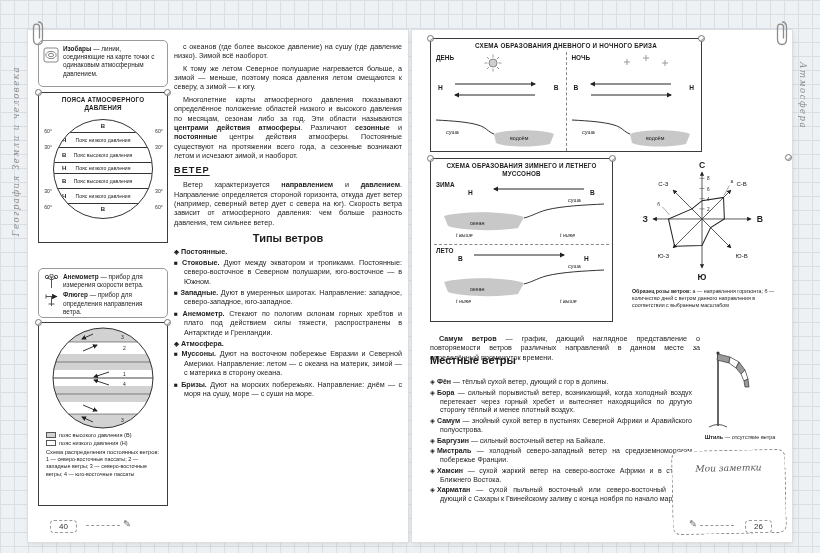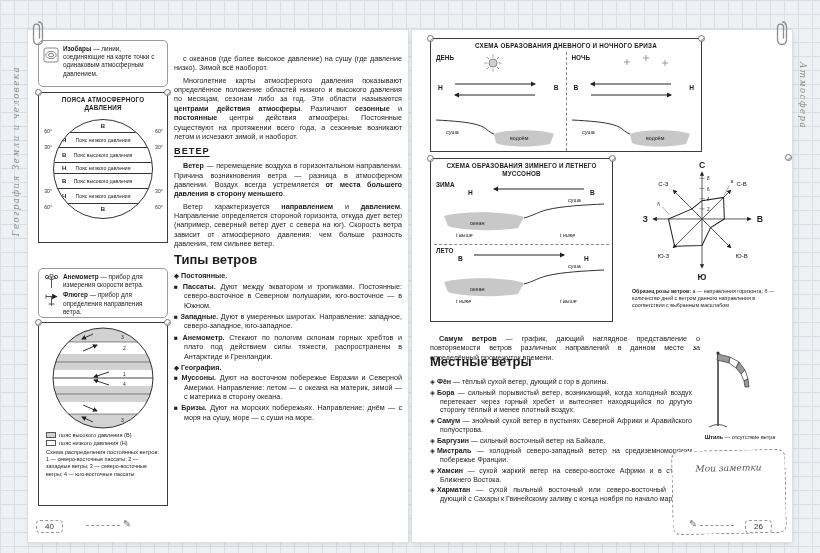--- a/index.html
+++ b/index.html
@@ -50,24 +50,24 @@
   .lat.y0{top:15px}.lat.y1{top:31px}.lat.y2{top:75px}.lat.y3{top:91px}
 
   .windscheme{left:10px;top:292px;width:130px;height:184px}
   .windscheme svg.wc{display:block;margin:3px auto 1px}
   .legendrow{display:flex;align-items:center;gap:3px;padding:0 7px;font-size:5.6px;margin-top:2px}
   .swatch{width:10px;height:6px;border:1px solid #555;flex:none}
   .swatch.high{background:#d2d2d2}.swatch.low{background:#fff}
   .wcap{font-size:5.7px;padding:3px 7px 0}
   .wnums{font-size:5.4px;line-height:1.35;padding:1px 7px 0}
 
-  .maincol{position:absolute;left:146px;top:24px;width:228px;font-size:7.2px;line-height:1.3;text-align:justify}
+  .maincol{position:absolute;left:146px;top:12px;width:228px;font-size:7.2px;line-height:1.3;text-align:justify}
   .maincol p.para{margin:0 0 3px;text-indent:9px}
   .maincol h2{font-size:9.2px;letter-spacing:1px;margin:5px 0 3px;text-decoration:underline;text-underline-offset:2px;text-align:left}
-  .maincol h3,.localheading{font-size:13px;margin:4px 0 2px;text-align:left;font-weight:bold}
+  .maincol h3,.localheading{font-size:11px;margin:4px 0 2px;text-align:center;font-weight:bold}
   .gtitle{font-weight:bold;margin:2px 0 1px;text-align:left}
   .item{margin:0 0 2px;padding-left:10px;text-indent:-10px}
   .gb,.ib{font-size:6.5px;margin-right:2px}
 
   .breezebox{left:18px;top:8px;width:272px;height:114px}
   .halves{position:relative;display:flex;height:99px}
   .half{flex:1;position:relative}
   .half.day{border-right:1px dashed #888}
   .hlabel{position:absolute;left:5px;top:2px;font-weight:bold;font-size:6.4px}
   .skyicon{position:absolute;left:52px;top:1px}
@@ -90,21 +90,21 @@
   .localcol{position:absolute;left:18px;top:348px;width:262px;font-size:7px;line-height:1.25;text-align:justify}
 
   .sockwrap{position:absolute;left:294px;top:316px;width:60px;height:88px}
   .socklabel{position:absolute;left:282px;top:404px;width:92px;font-size:5.5px;line-height:1.25;text-align:center}
 
   .notesbox{position:absolute;left:260px;top:420px;width:114px;height:84px;border:1.5px dashed #8a8a8a;border-radius:8px;
     transform:rotate(-1.2deg);background:#fff;text-align:center;padding-top:6px}
   .notesbox span{font-family:"DejaVu Serif",serif;font-style:italic;font-size:9px;color:#555}
 
   .pagenum{position:absolute;bottom:9px;border:1px dashed #999;border-radius:4px;padding:1px 8px;font-size:8px;color:#333;background:#fff}
-  .pagenum.pl{left:8px}.pagenum.pr{right:20px}
+  .pagenum.pl{left:22px}.pagenum.pr{right:20px}
   .doodle{position:absolute;bottom:13px;font-size:9.5px;color:#666;display:flex;align-items:flex-end;gap:3px}
   .doodle.dl{left:58px}.doodle.dr{right:58px}
   .dash{display:inline-block;width:34px;border-bottom:1px dashed #999;margin-bottom:3px}
 
   svg text{fill:#1d1d1d}
   .t5{font-size:5.4px}.t5i{font-size:5.2px;font-style:italic}
   .tb{font-weight:bold;font-size:6.6px}
   .tc{font-weight:bold;font-size:8.5px;text-anchor:middle}
   .td{font-size:6px;text-anchor:middle}
   .tn{font-size:5px}.tk{font-size:4.6px}
@@ -247,31 +247,31 @@
       </div>
       <div class="wcap">Схема распределения постоянных ветров:</div>
       <div class="wnums">
         <span>1 — северо-восточные пассаты; 2 — западные ветры;</span>
         <span>3 — северо-восточные ветры; 4 — юго-восточные пассаты</span>
       </div>
     </div>
 
     <div class="maincol">
       <p class="para"><span>с океанов (где более высокое давление) на сушу (где давление низко). Зимой всё наоборот.</span></p>
+      <p class="para"><span>К тому же летом Северное полушарие нагревается больше, а зимой — меньше, поэтому пояса давления летом смещаются к северу, а зимой — к югу.</span></p>
       <p class="para"><span>Многолетние карты атмосферного давления показывают определённое положение областей низкого и высокого давления по месяцам, сезонам либо за год. Эти области называются </span><b>центрами действия атмосферы</b><span>. Различают </span><b>сезонные</b><span> и </span><b>постоянные</b><span> центры действия атмосферы. Постоянные существуют на протяжении всего года, а сезонные возникают летом и исчезают зимой, и наоборот.</span></p>
       <h2>ВЕТЕР</h2>
-      <p class="para"><b>Ветер</b><span> — перемещение воздуха в горизонтальном направлении. Причина возникновения ветра — разница в атмосферном давлении. Воздух всегда устремляется </span><b>от места большего давления в сторону меньшего</b><span>.</span></p>
       <p class="para"><span>Ветер характеризуется </span><b>направлением</b><span> и </span><b>давлением</b><span>. Направление определяется стороной горизонта, откуда дует ветер (например, северный ветер дует с севера на юг). Скорость ветра зависит от атмосферного давления: чем больше разность давления, тем сильнее ветер.</span></p>
 
       <h3>Типы ветров</h3>
       <div class="gtitle"><span class="gb">◈</span><b>Постоянные.</b></div>
-      <p class="item"><span class="ib">■</span><b>Пассаты.</b><span> Дуют между экватором и тропиками. Постоянные: северо-восточное в Северном полушарии, юго-восточное — в Южном.</span></p>
+      <p class="item"><span class="ib">■</span><b>Стоковые.</b><span> Дуют между экватором и тропиками. Постоянные: северо-восточное в Северном полушарии, юго-восточное — в Южном.</span></p>
       <p class="item"><span class="ib">■</span><b>Западные.</b><span> Дуют в умеренных широтах. Направление: западное, северо-западное, юго-западное.</span></p>
       <p class="item"><span class="ib">■</span><b>Анемометр.</b><span> Стекают по пологим склонам горных хребтов и плато под действием силы тяжести, распространены в Антарктиде и Гренландии.</span></p>
-      <div class="gtitle"><span class="gb">◈</span><b>География.</b></div>
+      <div class="gtitle"><span class="gb">◈</span><b>Атмосфера.</b></div>
       <p class="item"><span class="ib">■</span><b>Муссоны.</b><span> Дуют на восточном побережье Евразии и Северной Америки. Направление: летом — с океана на материк, зимой — с материка в сторону океана.</span></p>
       <p class="item"><span class="ib">■</span><b>Бризы.</b><span> Дуют на морских побережьях. Направление: днём — с моря на сушу, море — с суши на море.</span></p>
     </div>
 
     <div class="pagenum pl">40</div>
     <div class="doodle dl">
         <span class="dash"></span>
         <span>✎</span>
       </div>
   </div>

